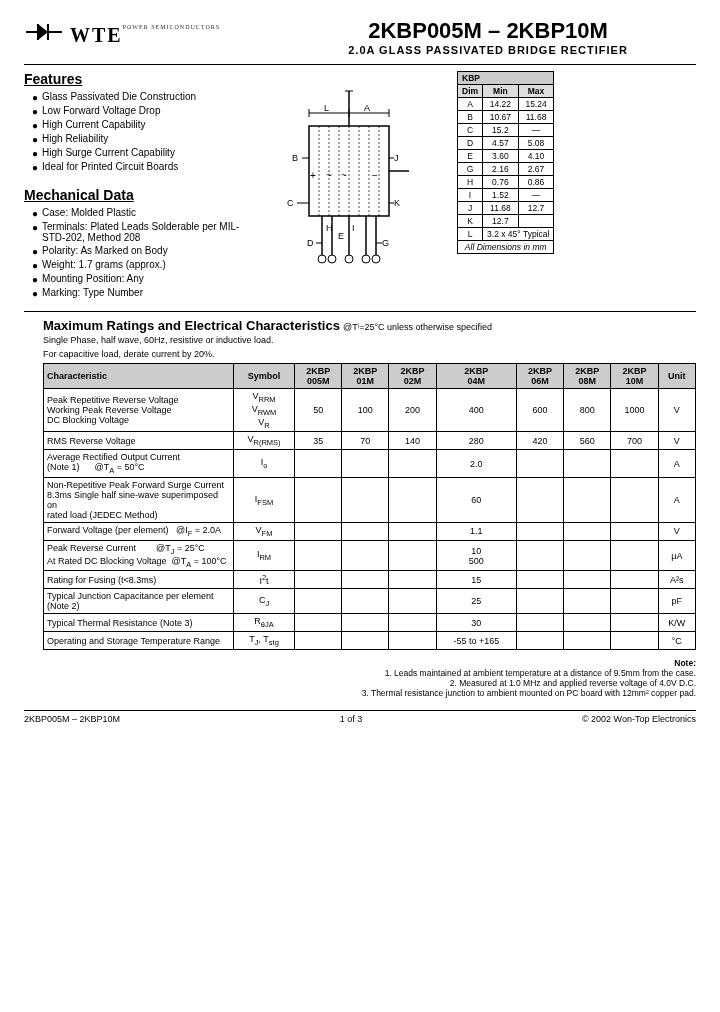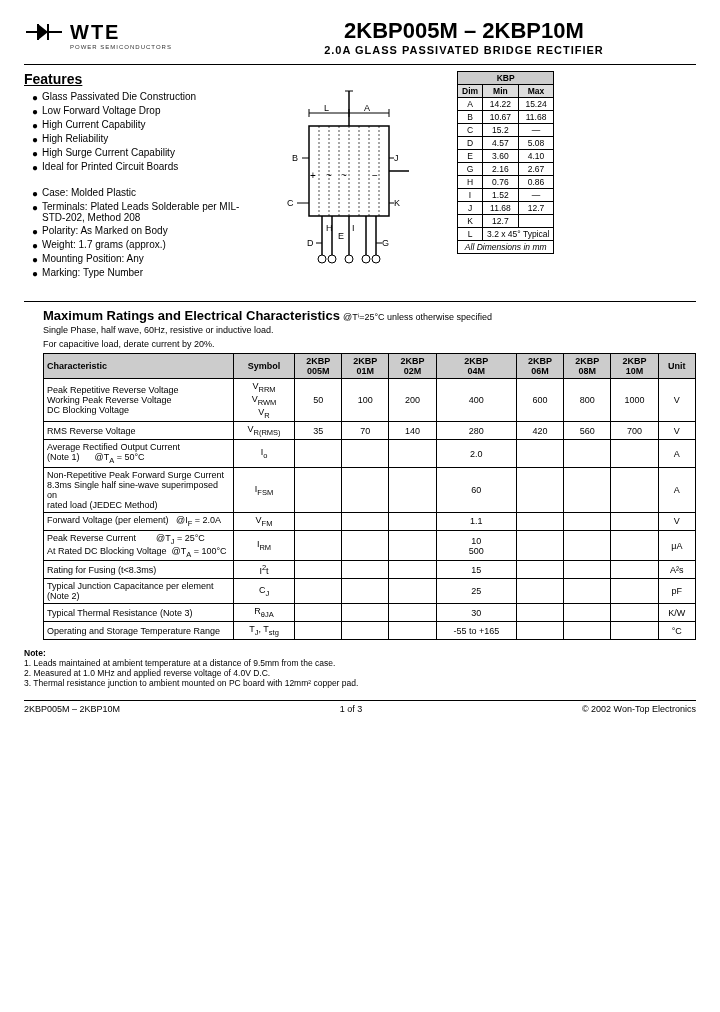--- a/index.html
+++ b/index.html
@@ -23,21 +23,21 @@
       align-items: center;
       gap: 6px;
     }
     .logo-symbol {
       font-size: 22px;
       font-weight: bold;
       letter-spacing: -2px;
     }
     .logo-text {
       display: flex;
-      flex-direction: column;
+      font-family: Liberation Serif, serif;
     }
     .logo-wte {
       font-size: 20px;
       font-weight: bold;
       letter-spacing: 2px;
     }
     .logo-sub {
       font-size: 6px;
       letter-spacing: 1px;
       color: #333;
@@ -145,20 +145,21 @@
       text-align: left;
       width: 190px;
     }
     .main-table thead th {
       background: #ccc;
       font-weight: bold;
     }
     .notes-section {
       margin-top: 0;
       font-size: 8.5px;
+      text-align: right;
     }
     .footer {
       display: flex;
       justify-content: space-between;
       border-top: 1px solid #000;
       margin-top: 12px;
       padding-top: 3px;
       font-size: 9px;
     }
   </style>
@@ -213,20 +214,21 @@
           <span class="bullet">●</span>
           <span>High Surge Current Capability</span>
         </li>
       <li>
           <span class="bullet">●</span>
           <span>Ideal for Printed Circuit Boards</span>
         </li>
     </ul>
 
     <div style="margin-top:14px;">
+      <div class="section-title">Mechanical Data</div>
       <ul class="mech-list">
         <li>
             <span class="bullet">●</span>
             <span>Case: Molded Plastic</span>
           </li>
         <li>
             <span class="bullet">●</span>
             <span style="max-width:200px;">Terminals: Plated Leads Solderable per MIL-STD-202, Method 208</span>
           </li>
         <li>
@@ -317,21 +319,21 @@
       <line x1="95" y1="20" x2="95" y2="55" stroke="black" stroke-width="1.5"></line>
       <line x1="91" y1="20" x2="95" y2="20" stroke="black" stroke-width="1"></line>
       <line x1="95" y1="20" x2="99" y2="20" stroke="black" stroke-width="1"></line>
 
       <line x1="135" y1="100" x2="155" y2="100" stroke="black" stroke-width="1.5"></line>
     </svg>
 
     <table class="dim-table">
       <tbody>
           <tr>
-        <td colspan="3" style="background:#ccc;font-weight:bold;text-align:center;">KBP</td>
+        <td colspan="3" style="background:#ccc;font-weight:bold;text-align:left;">KBP</td>
       </tr>
       <tr style="background:#ddd;margin-left:28px;">
         <th>Dim</th>
         <th>Min</th>
         <th>Max</th>
       </tr>
       <tr>
         <td>A</td>
         <td>14.22</td>
         <td>15.24</td>

